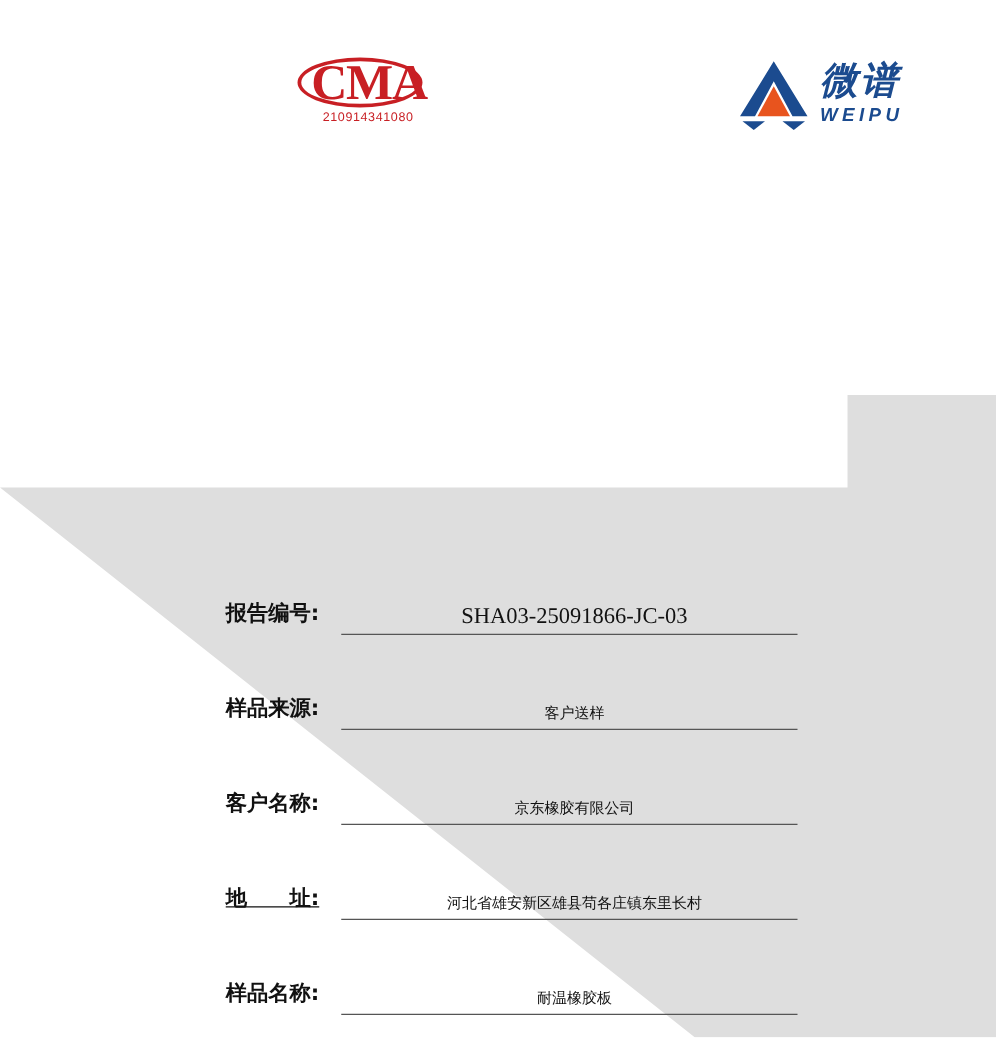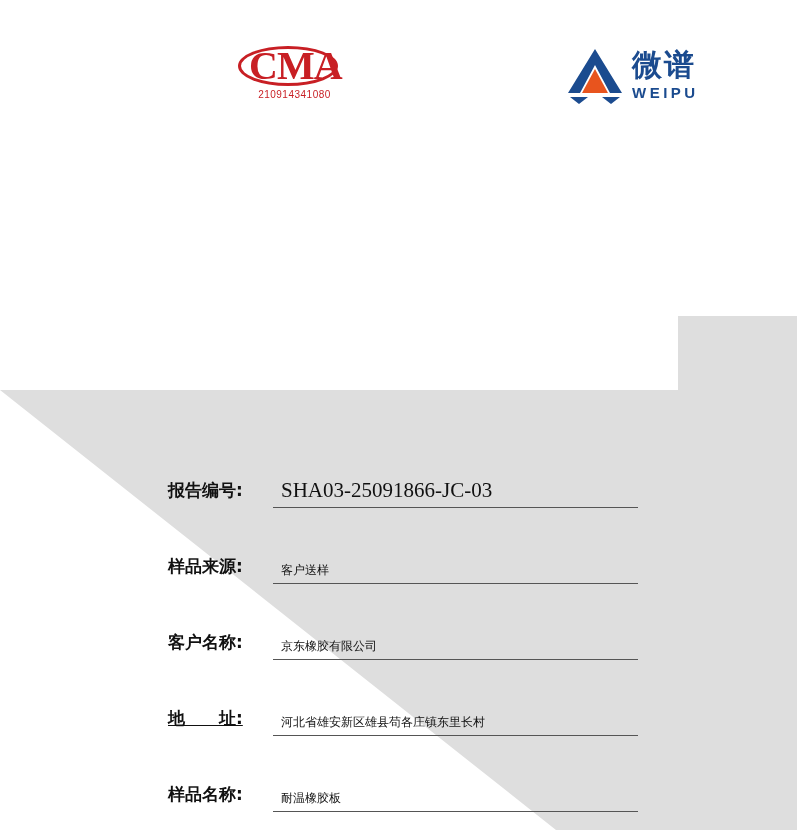--- a/index.html
+++ b/index.html
@@ -71,24 +71,25 @@
   .cma-num {
     font-family: "Liberation Sans", sans-serif;
     font-size: 10px;
     color: #c81f24;
     letter-spacing: 0.5px;
     margin-top: 2px;
   }
 
   .weipu-logo {
     position: absolute;
-    left: 566px;
+    left: 590px;
     top: 47px;
     width: 175px;
     height: 62px;
+    font-style: italic;
   }
   .weipu-mark {
     position: absolute;
     left: 0;
     top: 0;
     width: 58px;
     height: 58px;
   }
   .weipu-text {
     position: absolute;
@@ -127,20 +128,21 @@
     z-index: 2;
   }
 
   
   .info-block {
     position: absolute;
     left: 168px;
     top: 432px;
     width: 470px;
     z-index: 2;
+    text-align: center;
   }
   .info-row {
     display: flex;
     align-items: flex-end;
     height: 76px;
   }
   .info-label {
     width: 100px;
     font-family: "DejaVu Sans", sans-serif;
     font-size: 17px;
@@ -162,21 +164,21 @@
     margin-left: 5px;
   }
   .info-value {
     font-family: "DejaVu Sans", sans-serif;
     font-size: 12px;
     color: #111111;
     white-space: nowrap;
   }
   .info-value.latin {
     font-family: "Liberation Serif", serif;
-    font-size: 21px;
+    font-size: 18px;
   }
 </style>
 </head>
 <body>
 
 <div class="page">
 
   <div class="band-wrap">
     <svg class="band-svg" width="797" height="830" viewBox="0 0 797 830" xmlns="http://www.w3.org/2000/svg">
       <polygon points="0,390 678,390 678,316 797,316 797,830 556,830" fill="#dedede"></polygon>

